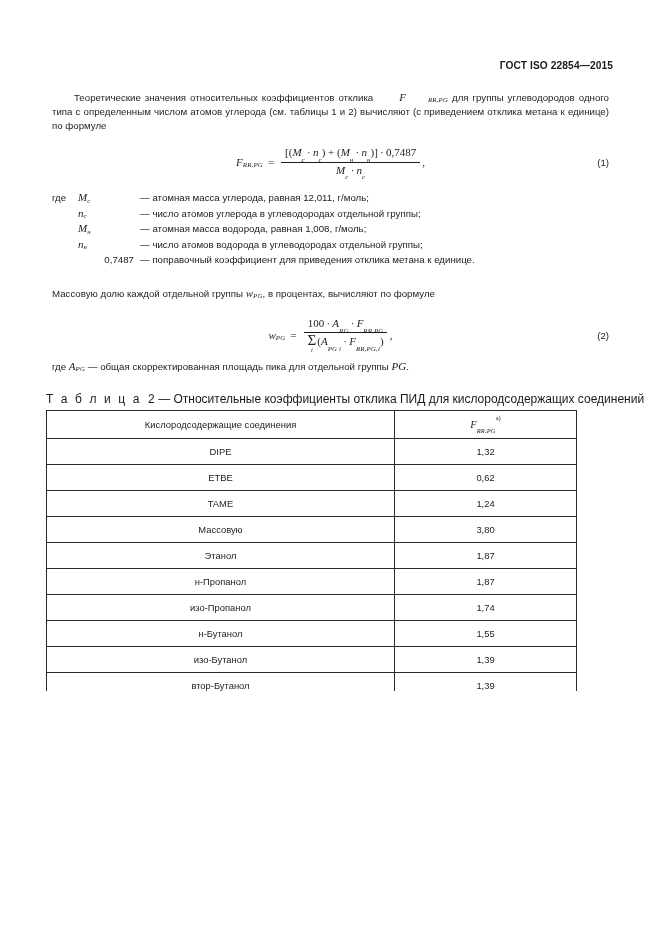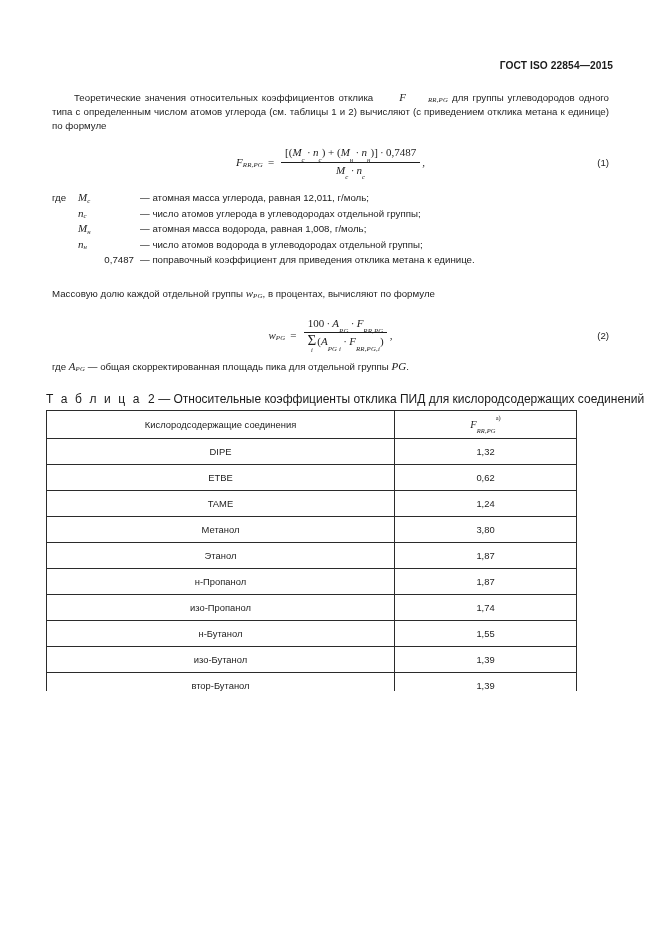--- a/index.html
+++ b/index.html
@@ -342,21 +342,21 @@
       </tr>
       <tr>
         <td>ETBE</td>
         <td>0,62</td>
       </tr>
       <tr>
         <td>TAME</td>
         <td>1,24</td>
       </tr>
       <tr>
-        <td>Метанол</td>
+        <td>Массовую</td>
         <td>3,80</td>
       </tr>
       <tr>
         <td>Этанол</td>
         <td>1,87</td>
       </tr>
       <tr>
         <td>н-Пропанол</td>
         <td>1,87</td>
       </tr>

